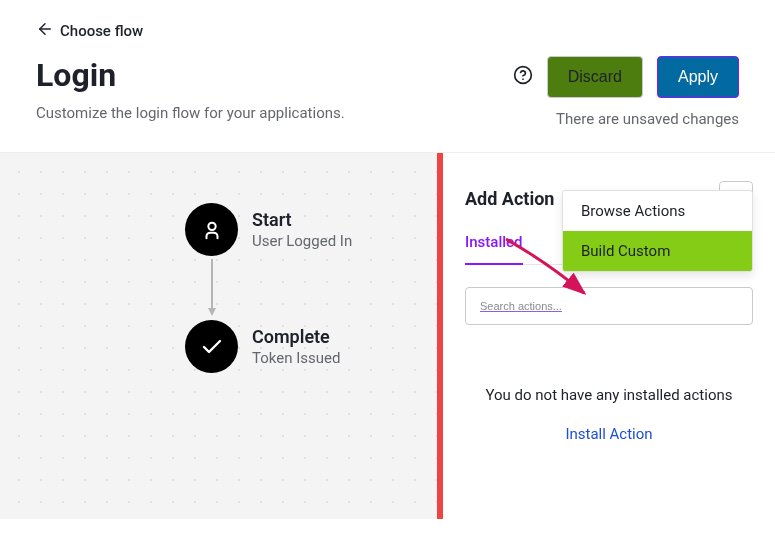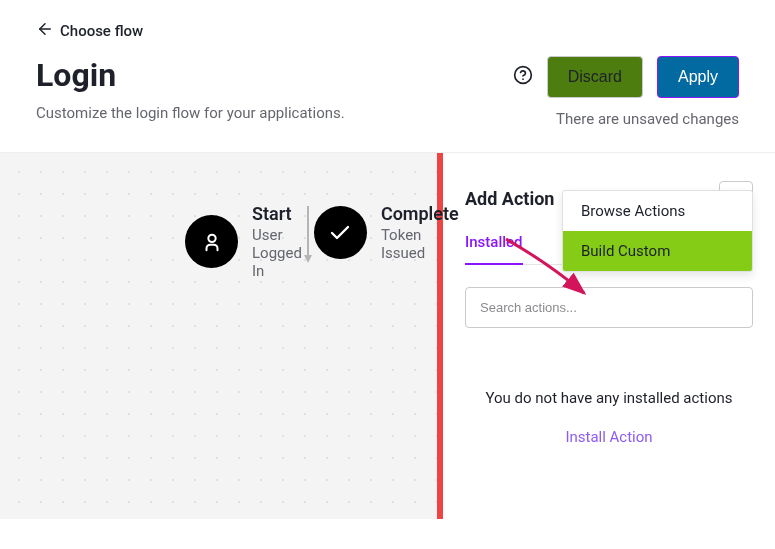--- a/index.html
+++ b/index.html
@@ -15,40 +15,40 @@
 .actions { display: flex; align-items: center; gap: 14px; }
 .help-icon { cursor: pointer; }
 .btn { border-radius: 4px; padding: 11px 20px; font-size: 16px; font-weight: 500; cursor: pointer; }
 .btn-secondary { background: #4d7c0f; border: 1px solid #c9cace; color: #1e212a; }
 .btn-primary { background: #0369a1; border: 1px solid #8a15ff; color: #fff; }
 .unsaved-text { font-size: 15px; color: #65676e; margin-top: 12px; text-align: right; }
 
 .main { display: flex; height: 367px; border-top: 1px solid #eee; }
 .canvas { width: 437px; background: #f4f4f5; position: relative; padding: 50px 0 0 0; }
 .canvas::before { content: ""; position: absolute; inset: 0; background-image: radial-gradient(circle, #d8d8dc 1.3px, transparent 1.3px); background-size: 22px 22px; background-position: 8px 8px; opacity: 0.7; }
-.flow { position: relative; z-index: 1; display: flex; flex-direction: row; align-items: flex-start; margin-left: 185px; }
+.flow { position: relative; z-index: 1; display: flex; flex-direction: column; align-items: flex-start; margin-left: 185px; }
 .node { display: flex; align-items: center; gap: 14px; }
 .circle { width: 53px; height: 53px; border-radius: 50%; background: #000; display: flex; align-items: center; justify-content: center; flex-shrink: 0; }
 .node-text { }
 .node-title { font-size: 18px; font-weight: 600; }
 .node-sub { font-size: 15px; color: #65676e; margin-top: 2px; }
 .connector { height: 64px; display: flex; align-items: center; justify-content: center; width: 53px; }
 
 .sidebar { flex: 1; background: #fff; padding: 28px 22px 0 22px; position: relative; border-left: 6px solid #ef4444; }
 .side-head { display: flex; justify-content: space-between; align-items: center; margin-bottom: 18px; }
 .side-title { font-size: 18px; font-weight: 700; }
 .plus-btn { width: 34px; height: 34px; border: 1px solid #c9cace; border-radius: 4px; background: #fff; display: flex; align-items: center; justify-content: center; cursor: pointer; }
 .tabs { display: flex; border-bottom: 1px solid #e5e5e7; margin-bottom: 22px; }
 .tab { padding: 0 0 12px 0; margin-right: 28px; font-size: 15px; color: #65676e; cursor: pointer; }
 .tab.active { color: #8a15ff; border-bottom: 2px solid #8a15ff; margin-bottom: -1px; font-weight: 500; }
-.search { width: 100%; padding: 12px 14px; border: 1px solid #c9cace; border-radius: 4px; font-size: 13px; color: #1d4ed8; }
+.search { width: 100%; padding: 12px 14px; border: 1px solid #c9cace; border-radius: 4px; font-size: 11px; color: #8b5cf6; text-decoration: underline; }
 .search::placeholder { color: #8b8b8f; }
 .empty { margin-top: 59px; text-align: center; }
 .empty-text { font-size: 15px; color: #1e212a; line-height: 1.5; }
-.install-link { display: block; margin-top: 18px; font-size: 15px; color: #8b5cf6; text-decoration: none; }
+.install-link { display: block; margin-top: 18px; font-size: 15px; color: #1d4ed8; text-decoration: none; }
 
 .dropdown { position: absolute; top: 37px; right: 22px; width: 191px; background: #fff; border: 1px solid #e0e0e3; border-radius: 3px; box-shadow: 0 4px 10px rgba(0,0,0,0.1); z-index: 10; overflow: hidden; }
 .dd-item { padding: 11px 18px; font-size: 15px; cursor: pointer; }
 .dd-item:hover, .dd-item.hov { background: #84cc16; }
 
 .arrow-annotation { position: absolute; z-index: 20; pointer-events: none; }
 </style>
 </head>
 <body>
 

